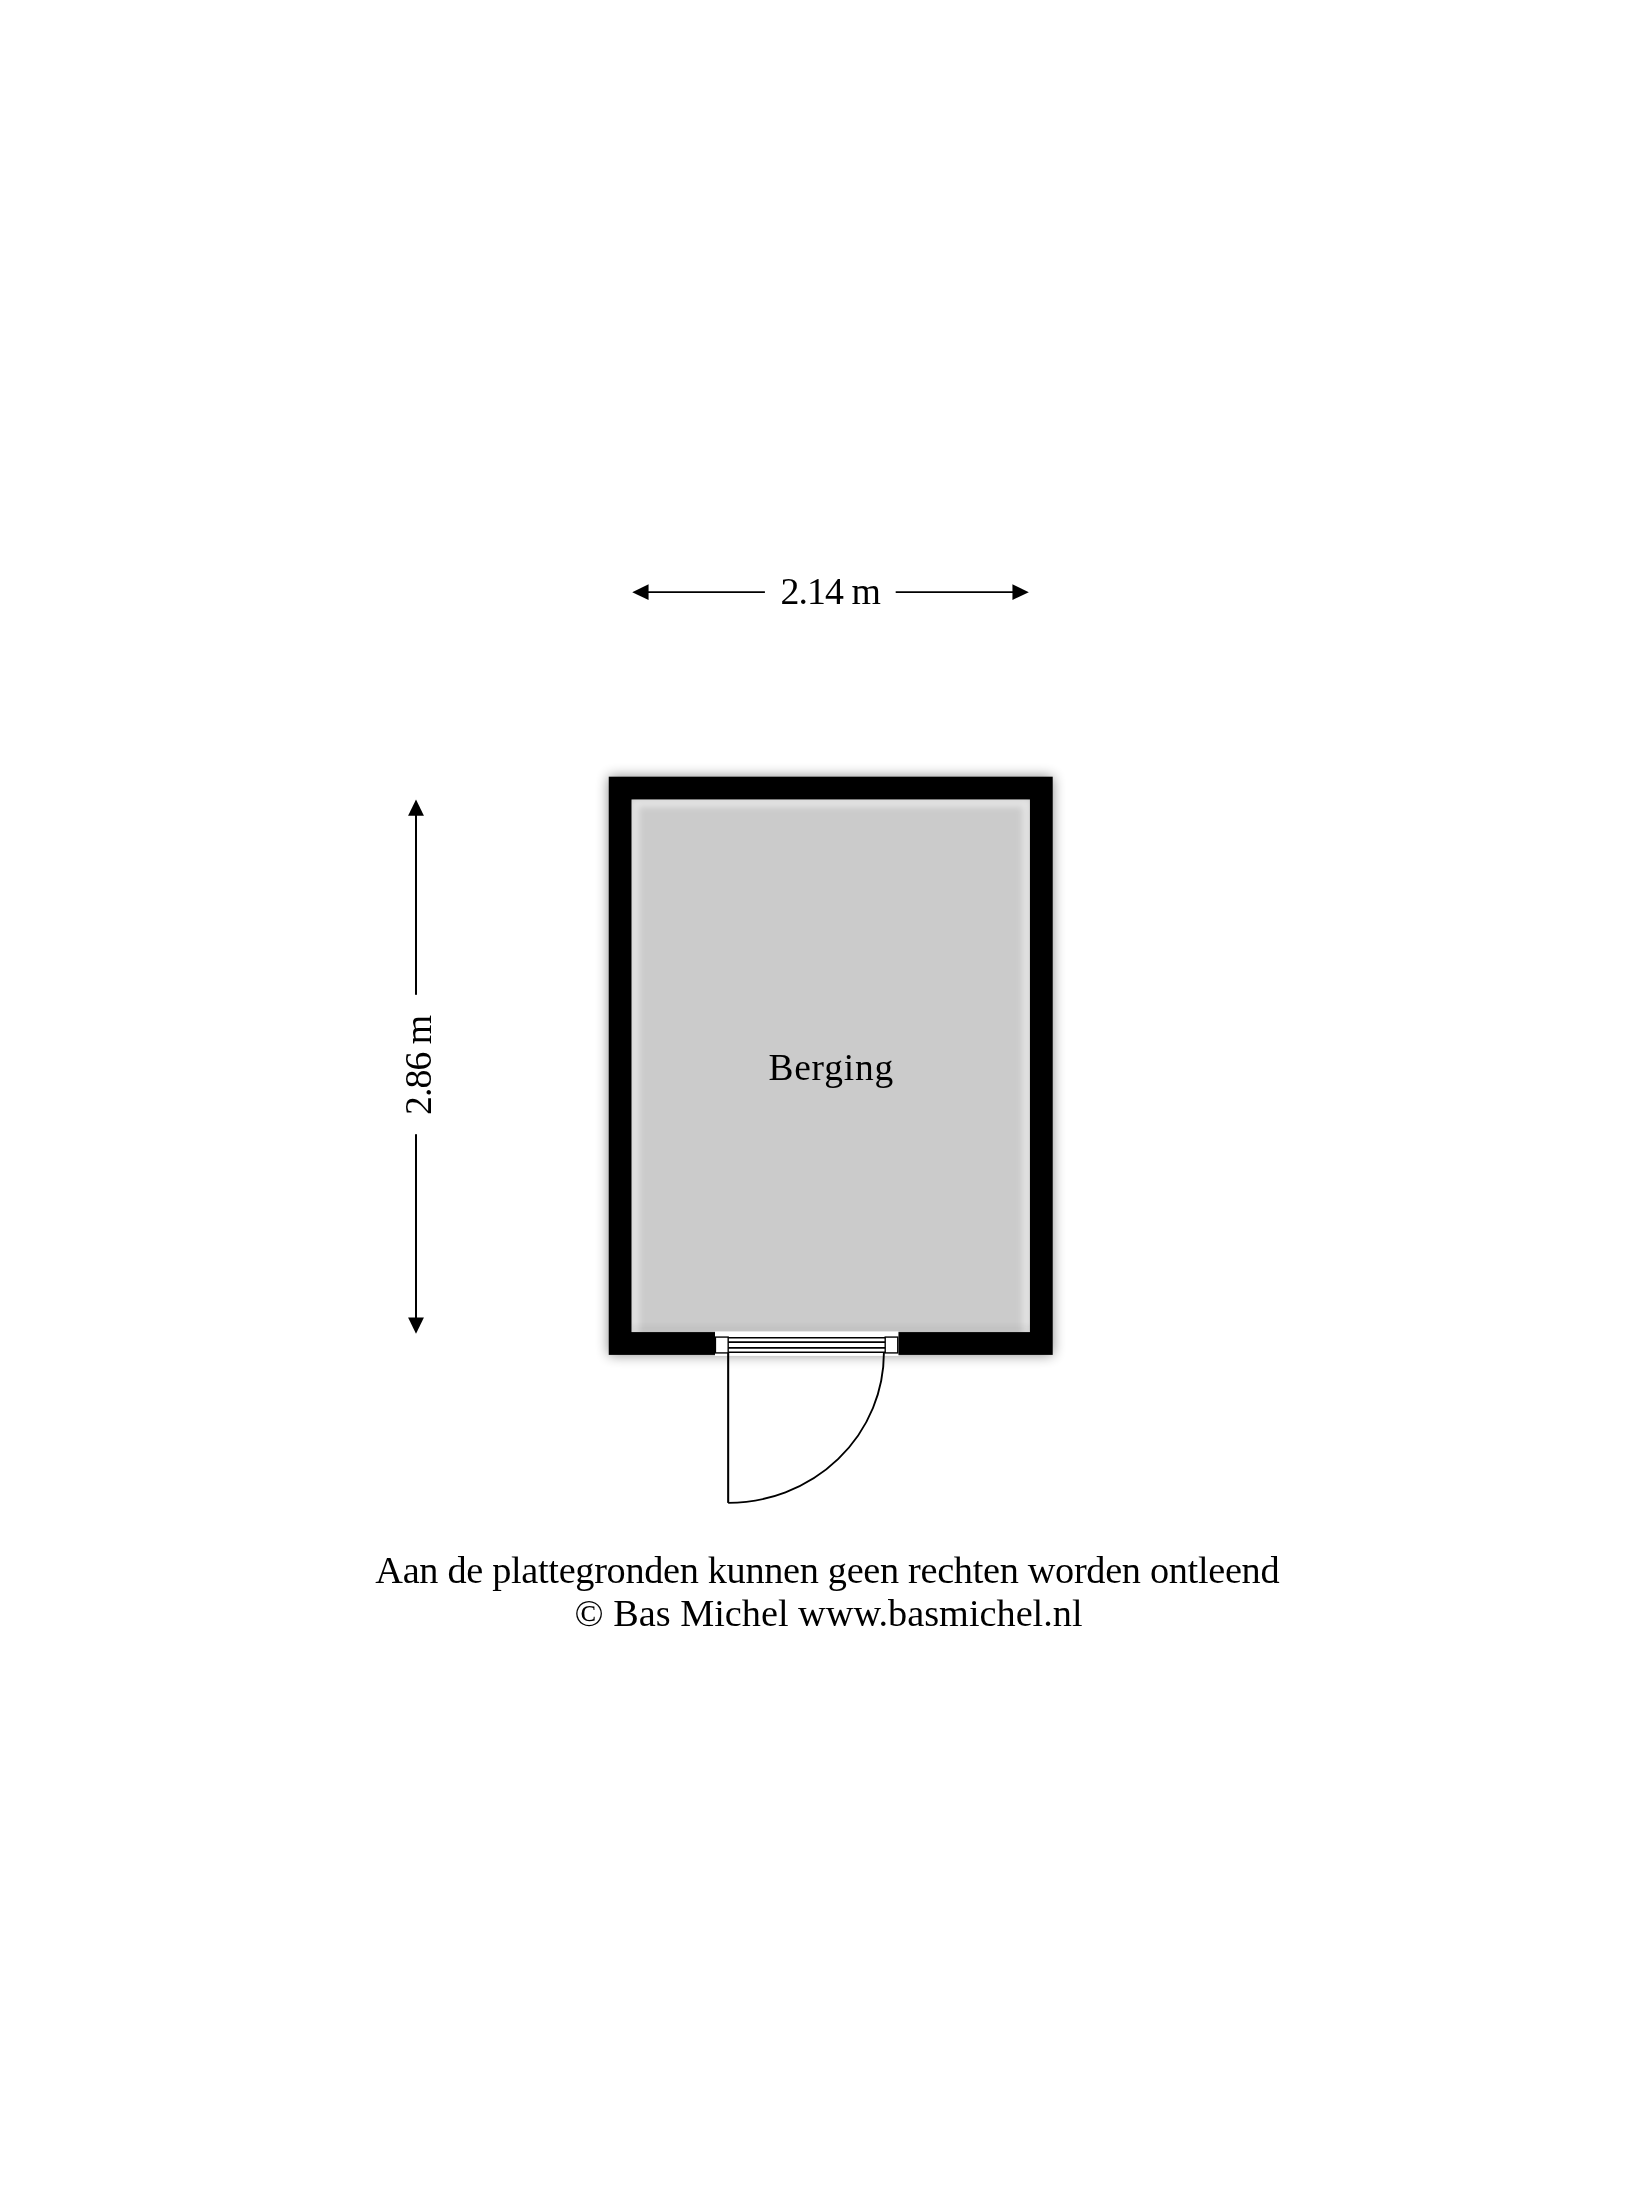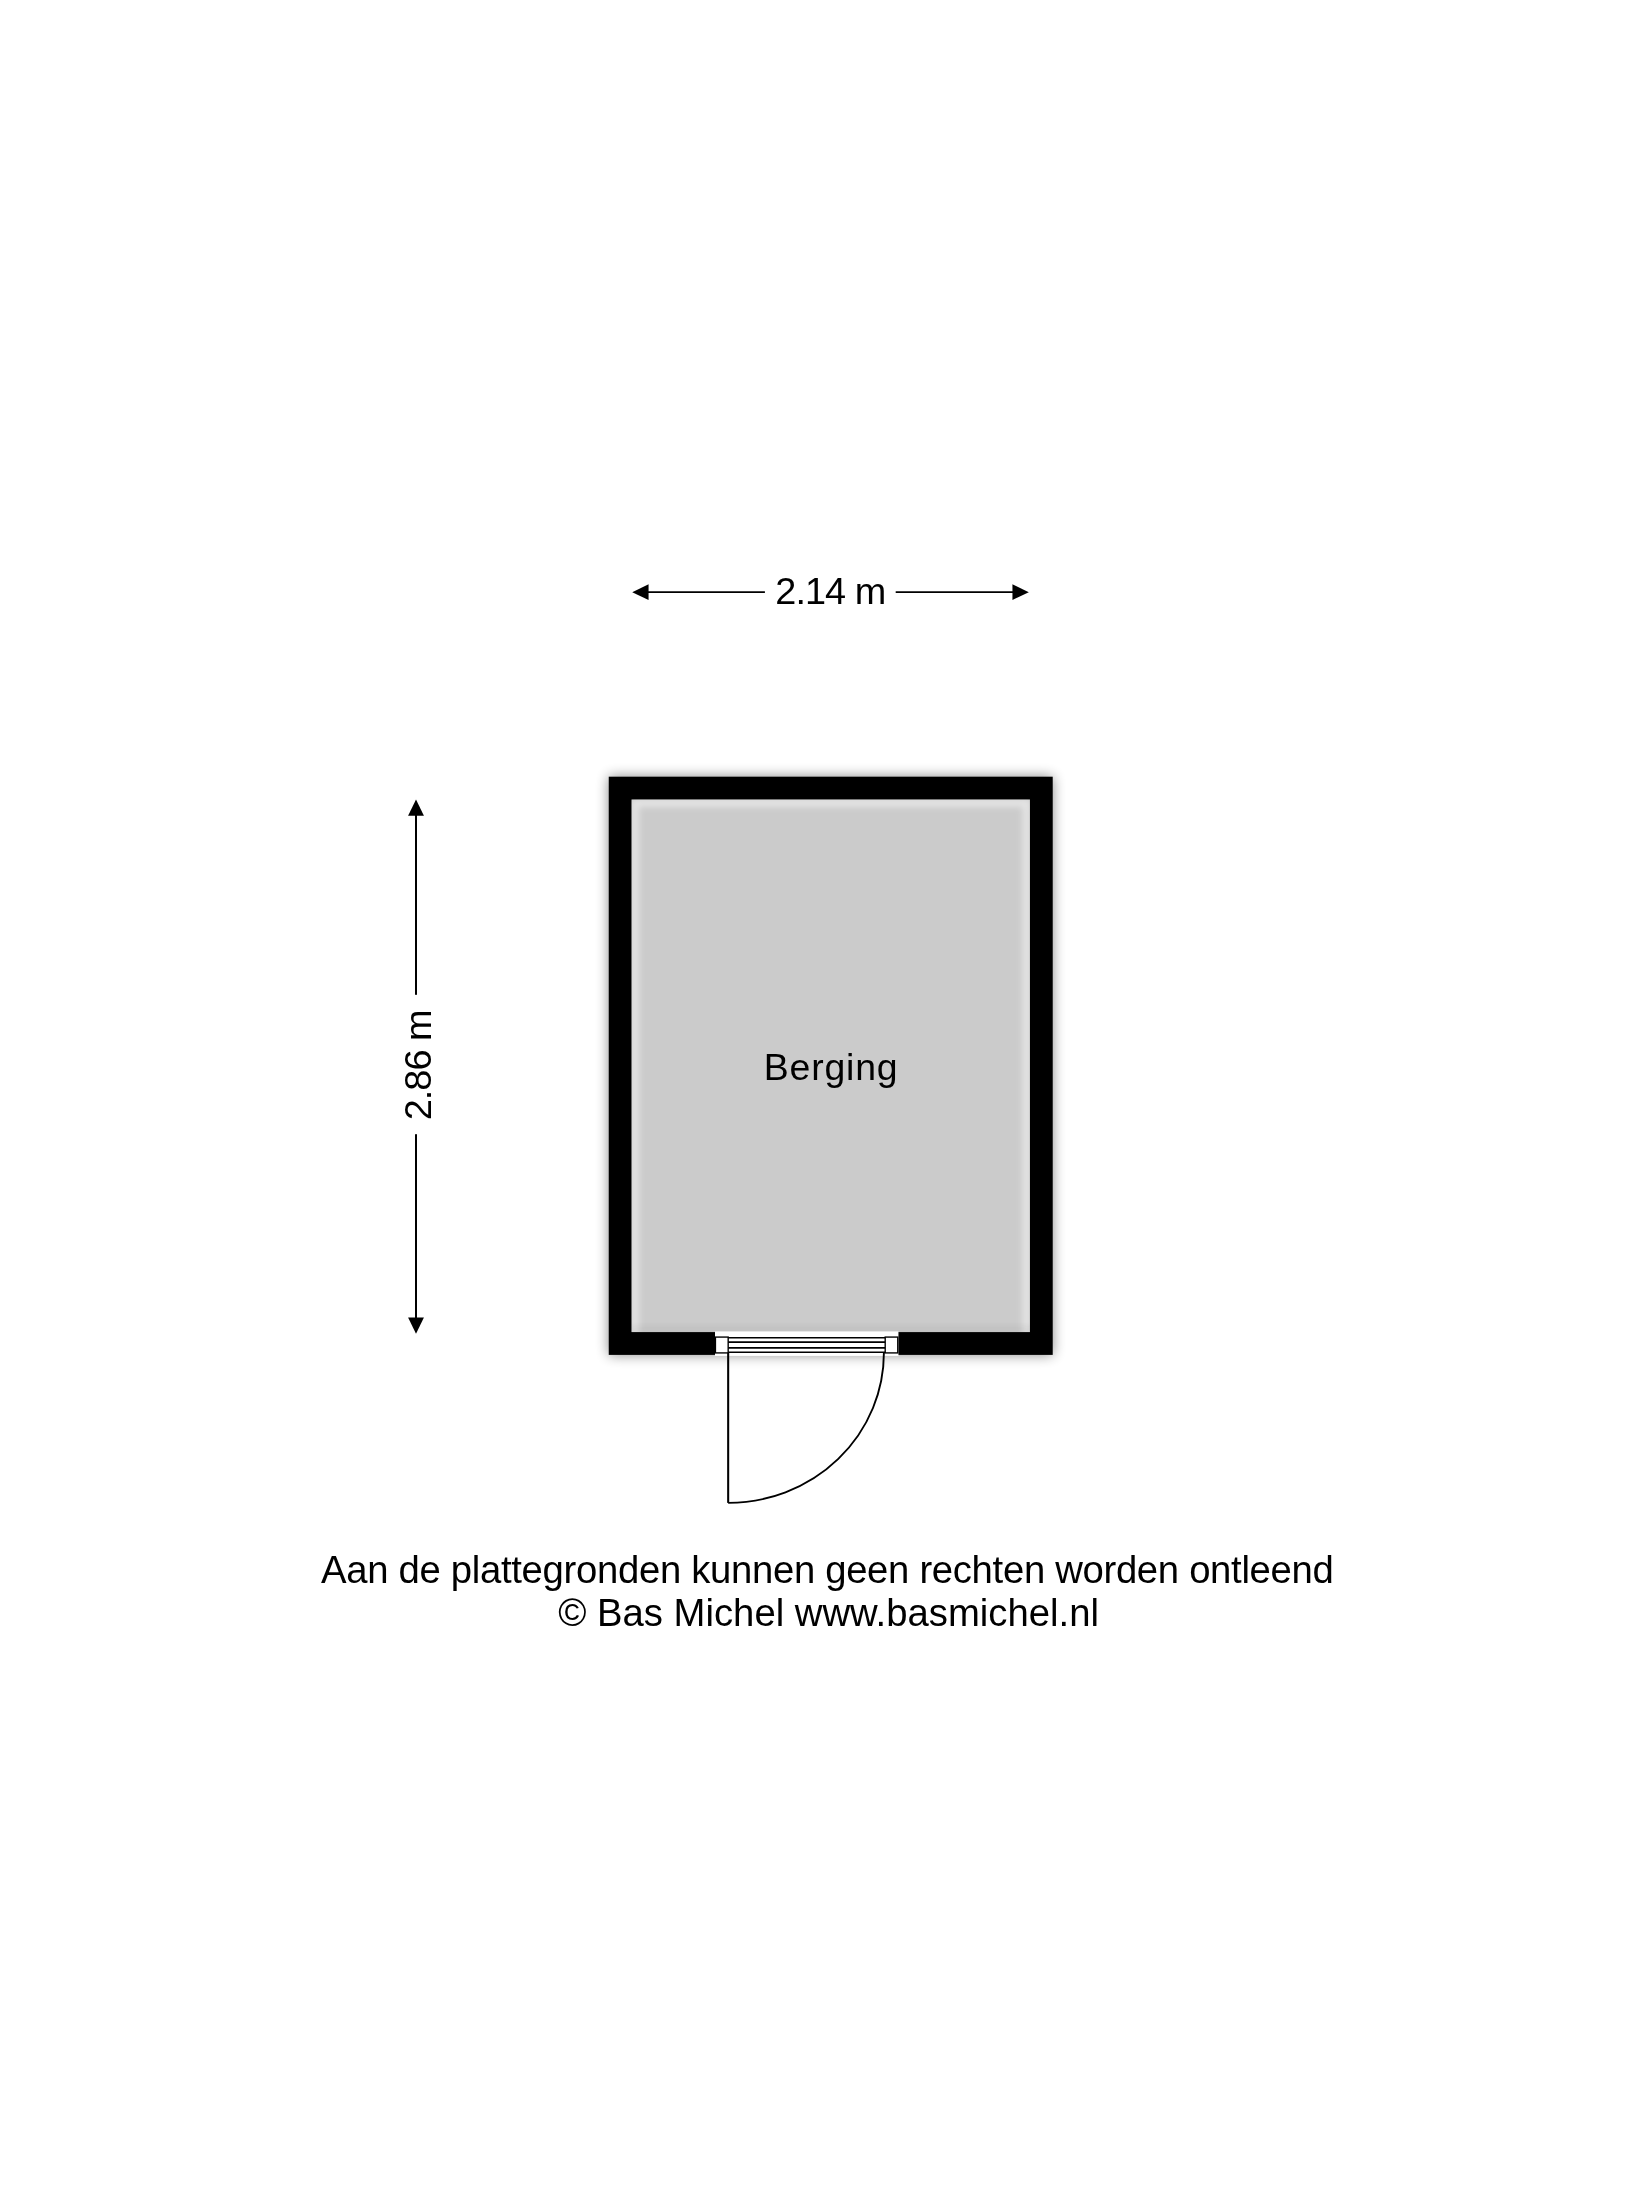--- a/index.html
+++ b/index.html
@@ -1,17 +1,17 @@
 <!DOCTYPE html>
 <html style="font-size:13.8px"><head>
 <meta charset="utf-8">
 <style>
   html,body{margin:0;padding:0;background:#ffffff;}
   #page{position:relative;width:1652px;height:2203px;background:#ffffff;overflow:hidden;
-        font-family:Liberation Sans, sans-serif;}
+        font-family:Liberation Serif, serif;}
   svg{position:absolute;left:0;top:0;}
 </style>
 </head>
 <body>
 <div id="page">
 <svg width="1652" height="2203" viewBox="0 0 1920 2560">
   <defs>
     <filter id="glow" x="-30%" y="-30%" width="160%" height="160%">
       <feGaussianBlur stdDeviation="7.5"></feGaussianBlur>
     </filter>

